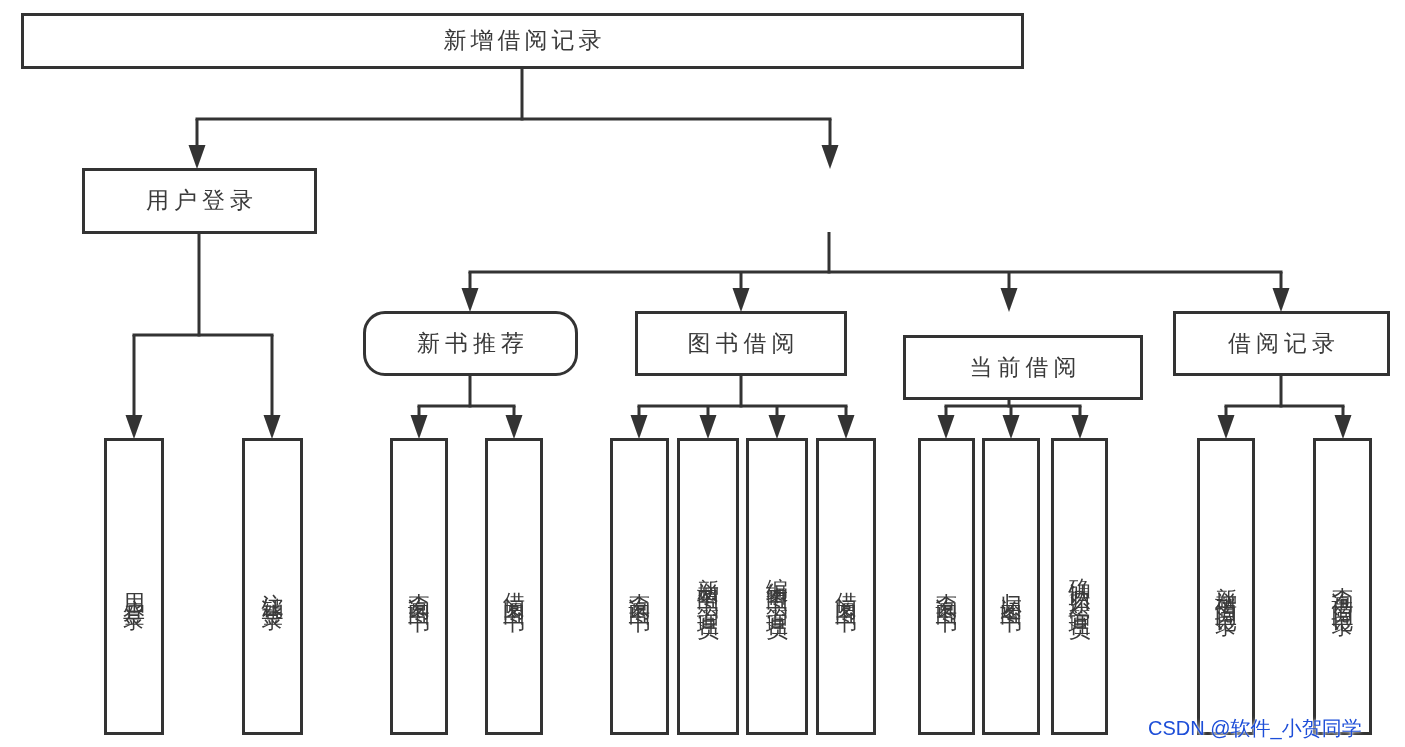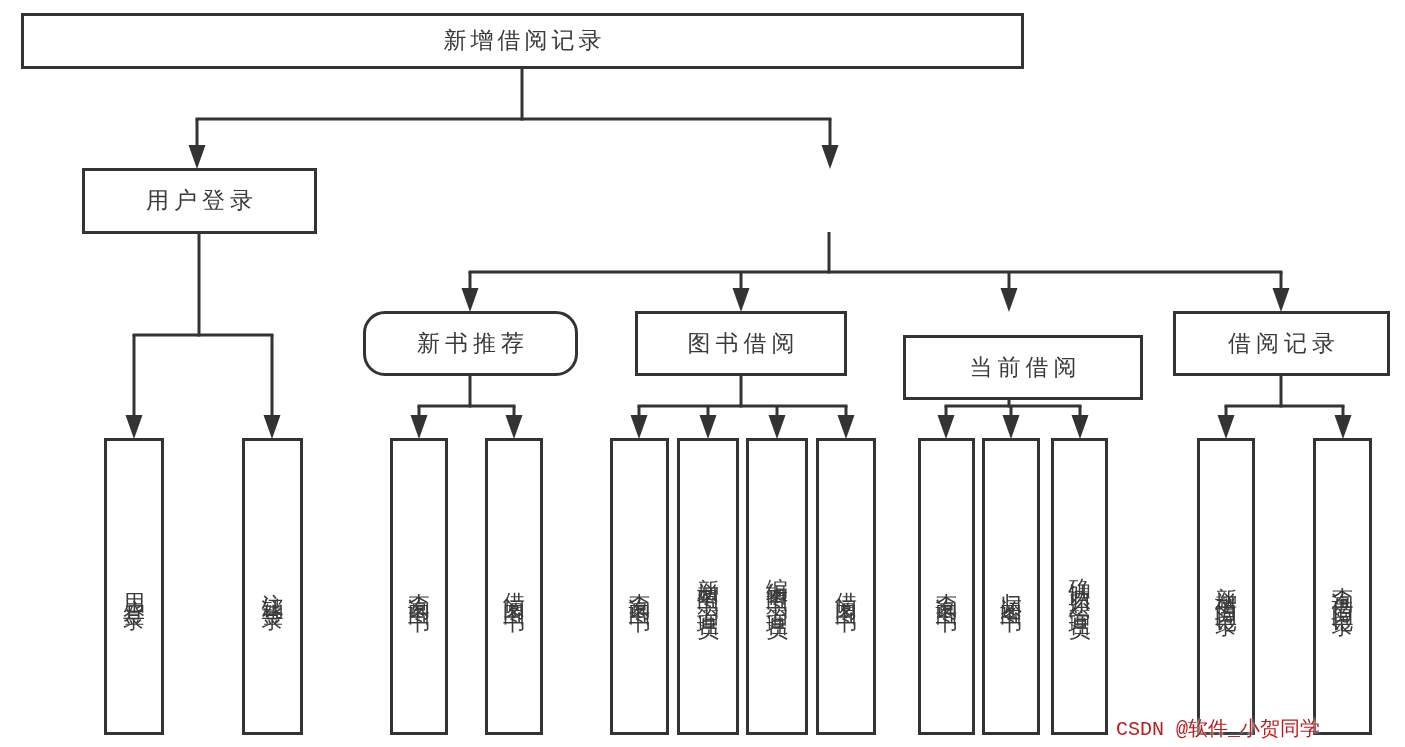--- a/index.html
+++ b/index.html
@@ -39,29 +39,28 @@
   .leaf { overflow: hidden; }
   .leaf .label {
     writing-mode: vertical-rl;
     font-size: 22px;
     letter-spacing: 6px;
     text-indent: 0;
     line-height: 1;
   }
   .watermark {
     position: absolute;
-    left: 1116px;
+    left: 1148px;
     top: 715px;
     width: 215px;
     font-size: 20px;
-    color: #b91c1c;
+    color: #1d4ed8;
     white-space: nowrap;
     text-shadow: 0 0 2px #ffffff, 0 0 4px #ffffff;
     z-index: 10;
-    font-family: Liberation Mono, monospace;
   }
 </style>
 </head>
 <body>
 
 <div class="stage">
 
   <svg class="connector-svg" viewBox="0 0 1405 747" xmlns="http://www.w3.org/2000/svg">
 
     <g>

